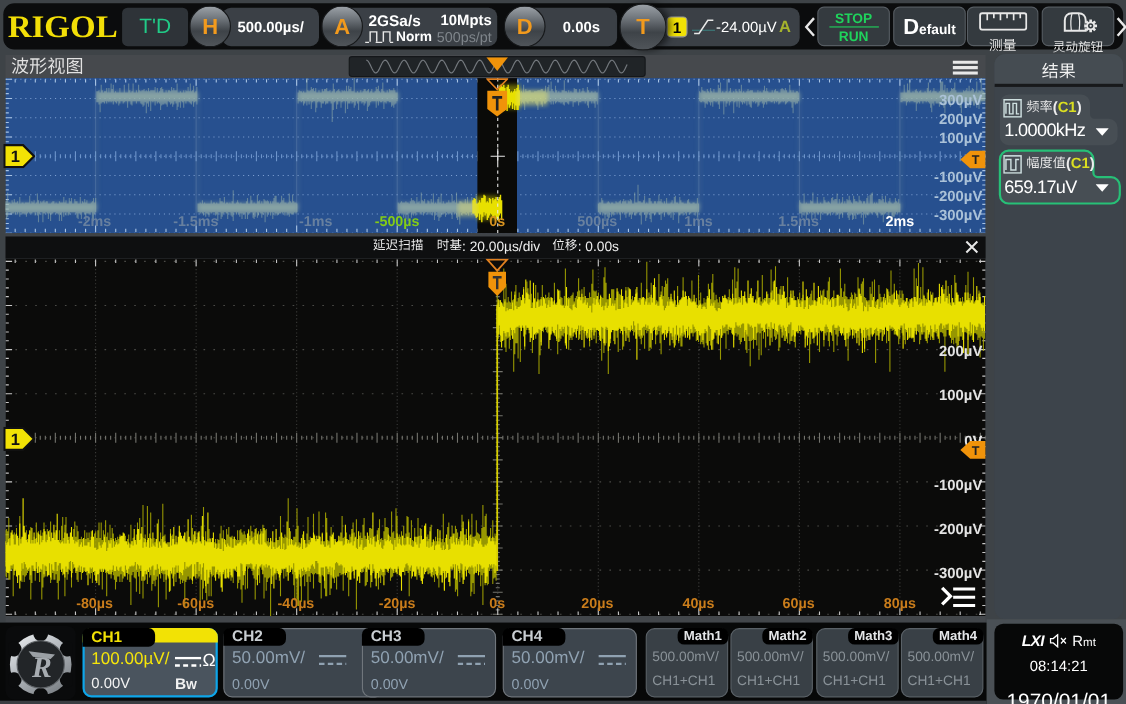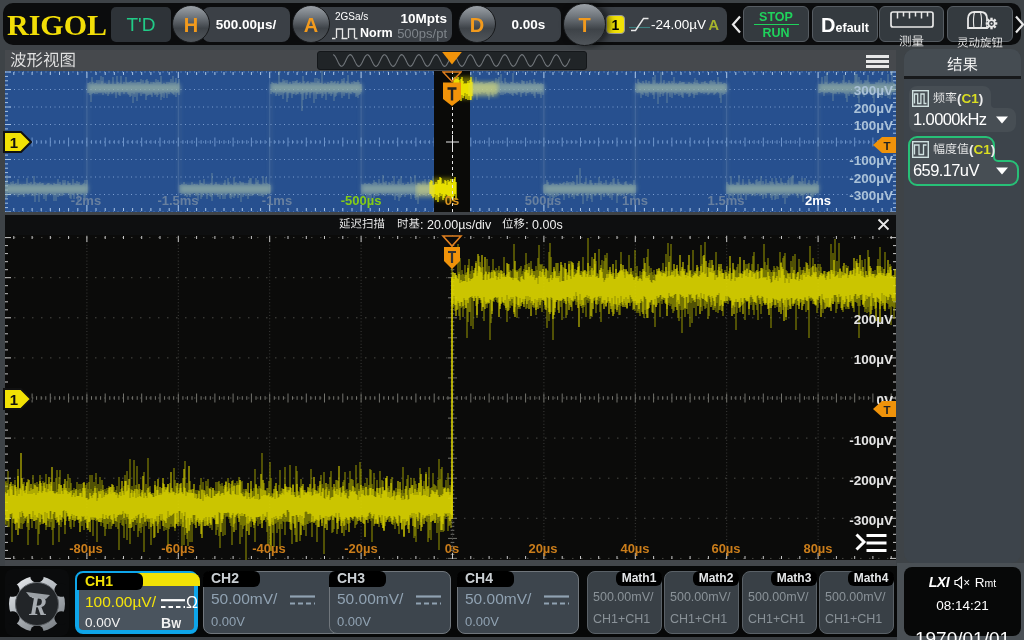--- a/index.html
+++ b/index.html
@@ -16,21 +16,21 @@
 .chtab{position:absolute;left:-1px;top:-1px;width:57px;height:16px;background:#000;border-radius:6px 6px 6px 0;font-size:14px;font-weight:bold;line-height:15px;padding-left:8px}
 .mtab{position:absolute;right:-1px;top:-1px;width:46px;height:15px;background:#000;border-radius:6px;font-size:12px;font-weight:bold;line-height:14px;color:#e4e6e8;text-align:center}
 </style></head><body>
 
 <div id="topbar"></div>
 <div class="abs" style="left:7px;top:8px;font-family:'Liberation Serif',serif;font-weight:bold;font-size:30px;color:#f2de07;transform:scaleY(0.95)">RIGOL</div>
 <div class="abs" style="left:111px;top:7px;width:60px;height:35px;background:#2e3338;border-radius:5px;text-align:center;line-height:35px;color:#21cb87;font-size:19px;font-weight:normal">T'D</div>
 <div class="pill" style="left:202px;width:88px;text-align:center;line-height:35px;font-size:13.5px;font-weight:bold">500.00µs/</div>
 <div class="circ" style="left:172px">H</div>
 <div class="pill" style="left:310px;width:142px">
- <div class="abs" style="left:25px;top:4px;font-size:10px;font-weight:normal">2GSa/s</div>
+ <div class="abs" style="left:25px;top:4px;font-size:14px;font-weight:bold">2GSa/s</div>
  <div class="abs" style="left:50px;top:18.5px;font-size:12.5px;font-weight:bold">Norm</div>
  <svg class="abs" style="left:21px;top:20px" width="27" height="13" viewBox="0 0 27 13">
       <path d="M1 11.5h3.5M10.5 11.5h6M23.5 11.5h3" stroke="#e8e8e8" stroke-width="1.3" fill="none"></path>
       <path d="M5.5 11V2h6v9M17.5 11V2h6v9" stroke="#e8e8e8" stroke-width="1.3" fill="none"></path>
     </svg>
  <div class="abs" style="right:5px;top:4px;font-size:13.5px;font-weight:bold">10Mpts</div>
  <div class="abs" style="right:5px;top:19px;font-size:13px;color:#7f858b">500ps/pt</div>
 </div>
 <div class="circ" style="left:292px">A</div>
 <div class="pill" style="left:470px;width:91px;text-align:center;line-height:35px;font-size:13.5px;font-weight:bold;padding-left:26px">0.00s</div>
@@ -158,21 +158,21 @@
     <rect x="448" y="6" width="20" height="22" fill="#c8c400" opacity="0.5" filter="url(#blb)"></rect>
     <rect x="428" y="107" width="20" height="22" fill="#c8c400" opacity="0.5" filter="url(#blb)"></rect>
     <path d="M425 111V123M426 109V123M427 110V125M428 114V127M429 114V126M430 113V123M431 111V129M432 113V124M433 109V131M434 109V126M435 106V122M436 107V125M437 113V123M438 112V129M439 113V127M440 109V125M441 110V123M442 114V124M443 109V126M444 111V127M445 110V125M446 108V128M447 112V127M448 110V130M449 108V125M450 106V123M451 111V129M447 12V25M448 13V27M449 7V26M450 6V24M451 7V26M452 8V25M453 6V30M454 9V27M455 13V27M456 8V30M457 6V24M458 10V27M459 13V25M460 12V22M461 13V28M462 12V23M463 10V29M464 12V25M465 9V29M466 6V29M467 11V25" stroke="#e8e000" stroke-width="1.3"></path>
     <rect x="465" y="11" width="28" height="14" fill="#e0e070" opacity="0.55" filter="url(#blb)"></rect>
     <rect x="411" y="112" width="18" height="14" fill="#d8d878" opacity="0.5" filter="url(#blb)"></rect>
     <path d="M447.5 0V141" stroke="#e8e8e8" stroke-width="1" stroke-dasharray="3 3"></path>
     <path d="M441 71h13M447.5 64v14" stroke="#e8e8e8" stroke-width="1"></path>
   </svg>
 <div class="btl" style="left:51px;color:#68809f">-2ms</div>
 <div class="btl" style="left:143px;color:#68809f">-1.5ms</div>
-<div class="btl" style="left:242px;color:#68809f">-1ms</div>
+<div class="btl" style="left:252px;color:#68809f">-1ms</div>
 <div class="btl" style="left:326px;color:#84cc16">-500µs</div>
 <div class="btl" style="left:417px;color:#d99420">0s</div>
 <div class="btl" style="left:508px;color:#68809f">500µs</div>
 <div class="btl" style="left:600px;color:#68809f">1ms</div>
 <div class="btl" style="left:691px;color:#68809f">1.5ms</div>
 <div class="btl" style="left:783px;color:#ffffff">2ms</div>
 <div class="bvl" style="top:83.0px">300µV</div>
 <div class="bvl" style="top:100.5px">200µV</div>
 <div class="bvl" style="top:118.0px">100µV</div>
 <div class="bvl" style="top:153.0px">-100µV</div>
@@ -331,21 +331,21 @@
       <circle r="6.8" cx="28" cy="0" fill="#0a0b0c" transform="rotate(210)"></circle>
       <circle r="6.8" cx="28" cy="0" fill="#0a0b0c" transform="rotate(270)"></circle>
       <circle r="6.8" cx="28" cy="0" fill="#0a0b0c" transform="rotate(330)"></circle>
   <circle r="21.5" fill="#222528"></circle>
   <circle r="21.5" fill="none" stroke="#606468" stroke-width="1"></circle>
   <text x="1" y="11" text-anchor="middle" font-size="27" font-weight="bold" font-style="italic" font-family="Liberation Serif" fill="#a7acb1">R</text>
   <path d="M-11 -12 L13 -9 L9 -5 L-7 -7 Z" fill="#9ba0a5"></path>
  </g>
 </svg>
 
-<div class="card" style="left:75px;width:123px;background:#4a545e;border:4px solid #0ea5e9">
+<div class="card" style="left:75px;width:123px;background:#4a545e;border:2px solid #0ea5e9">
  <div class="abs" style="left:-2px;top:-2px;width:123px;height:13px;background:#f2e205;border-radius:8px 8px 0 0"></div>
  <div class="abs" style="left:-2px;top:-2px;width:66px;height:17px;background:#000;border-radius:6px 6px 6px 0;font-size:14px;font-weight:bold;line-height:16px;padding-left:8px;color:#f2e205">CH1</div>
  <div class="abs" style="left:6px;top:18px;font-size:15.5px;color:#f5e50a">100.00µV/</div>
  <svg class="abs" style="left:82px;top:24px" width="24" height="10" viewBox="0 0 24 10">
       <path d="M0 1.2h24" stroke="#fff" stroke-width="2.2"></path>
       <path d="M0 8h24" stroke="#fff" stroke-width="2.2" stroke-dasharray="4.5 3"></path>
     </svg>
  <div class="abs" style="left:107px;top:19px;font-size:16px;color:#fff">Ω</div>
  <div class="abs" style="left:6px;top:40px;font-size:13.5px;color:#f2f2f2">0.00V</div>
  <div class="abs" style="left:82px;top:40px;font-size:14px;color:#f2f2f2;font-weight:bold">B<span style="font-size:10.5px">W</span></div>

